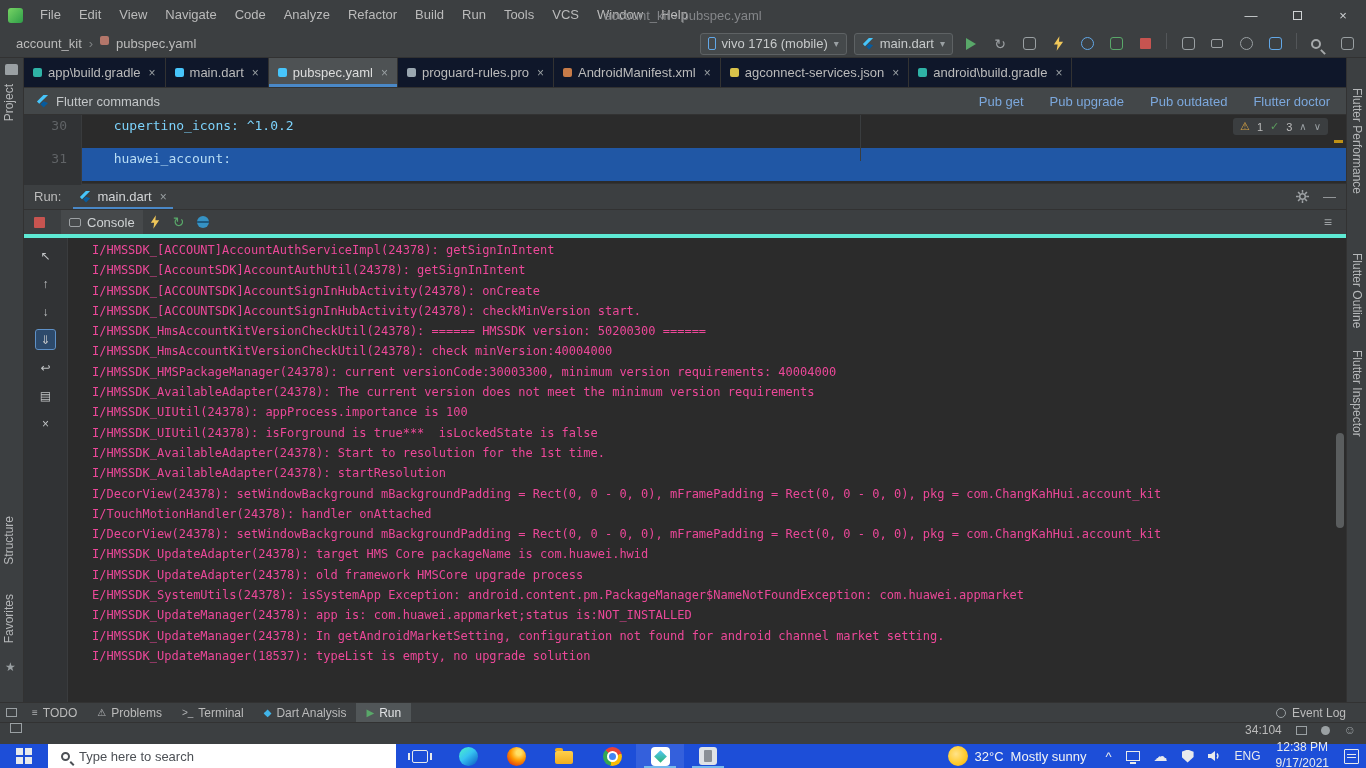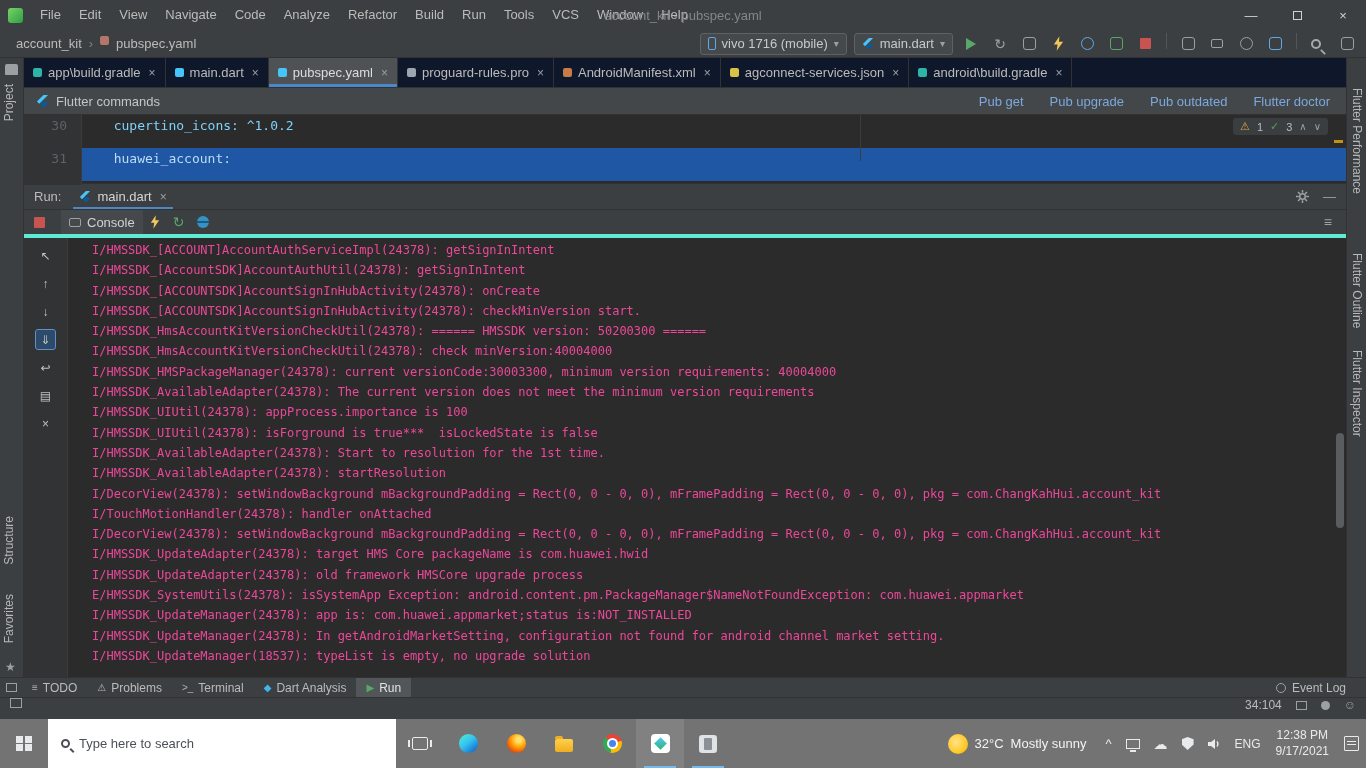--- a/index.html
+++ b/index.html
@@ -114,21 +114,21 @@
   .evlog{margin-left:auto;display:flex;align-items:center;gap:6px;padding-right:20px;color:#bbbbbb}
   .ev-ico{width:10px;height:10px;border:1.4px solid #9aa0a3;border-radius:50%}
   .statusbar{height:22px;display:flex;align-items:flex-start;background:#3c3f41;border-top:1px solid #323232;font-size:12px;padding:0 10px}
   .sb-corner i{display:block;width:12px;height:10px;border:1.3px solid #9aa0a3}
   .sb-right{margin-left:auto;display:flex;align-items:center;gap:14px;color:#bbbbbb}
   .sb-ico{color:#9aa0a3;font-size:12px}
   .sb-box{width:11px;height:9px;border:1.3px solid #9aa0a3}
   .sb-dot{width:9px;height:9px;border-radius:50%;background:#9aa0a3}
 
   
-  .taskbar{height:49px;background:#737373;display:flex;align-items:stretch;color:#e8eaec}
+  .taskbar{height:24px;background:#1d4ed8;display:flex;align-items:stretch;color:#e8eaec}
   .tb-btn{width:48px;display:flex;align-items:center;justify-content:center}
   .ic-win{display:grid;grid-template-columns:7px 7px;grid-template-rows:7px 7px;gap:1.5px}
   .ic-win i{background:#e8eaec}
   .searchbox{width:348px;background:#ffffff;display:flex;align-items:center;gap:9px;padding-left:13px}
   .sb-mag{width:9px;height:9px;border:2px solid #4c5055;border-radius:50%;position:relative;flex:none}
   .sb-mag::after{content:"";position:absolute;width:2px;height:5px;background:#4c5055;transform:rotate(-45deg);left:8px;top:7px}
   .searchbox input{border:none;outline:none;flex:1;font-family:"Liberation Sans",sans-serif;font-size:13px;color:#333;background:transparent}
   .searchbox input::placeholder{color:#4c5055}
   .ic-tv{width:16px;height:13px;border:1.5px solid #e8eaec;border-radius:2px;position:relative}
   .ic-tv::before,.ic-tv::after{content:"";position:absolute;top:2px;width:2px;height:7px;background:#e8eaec}

